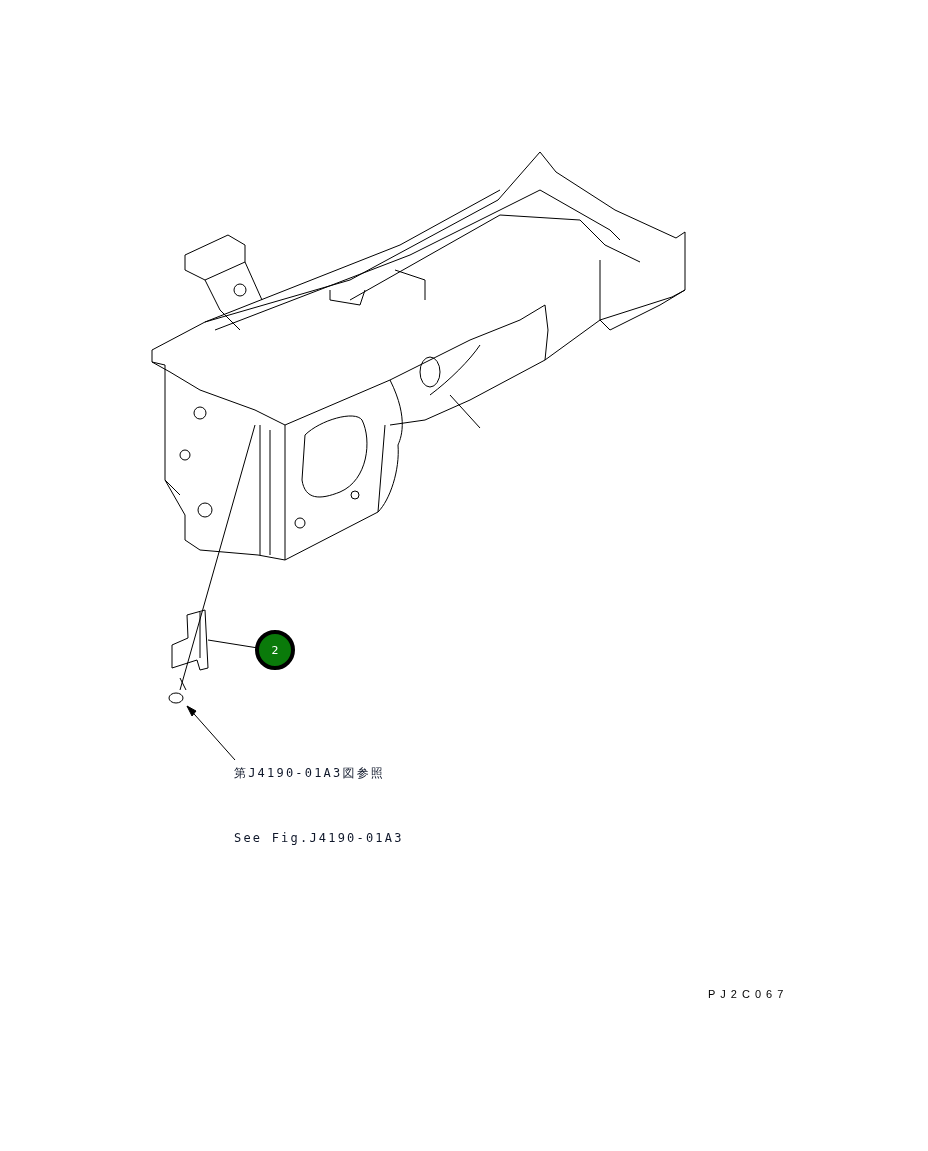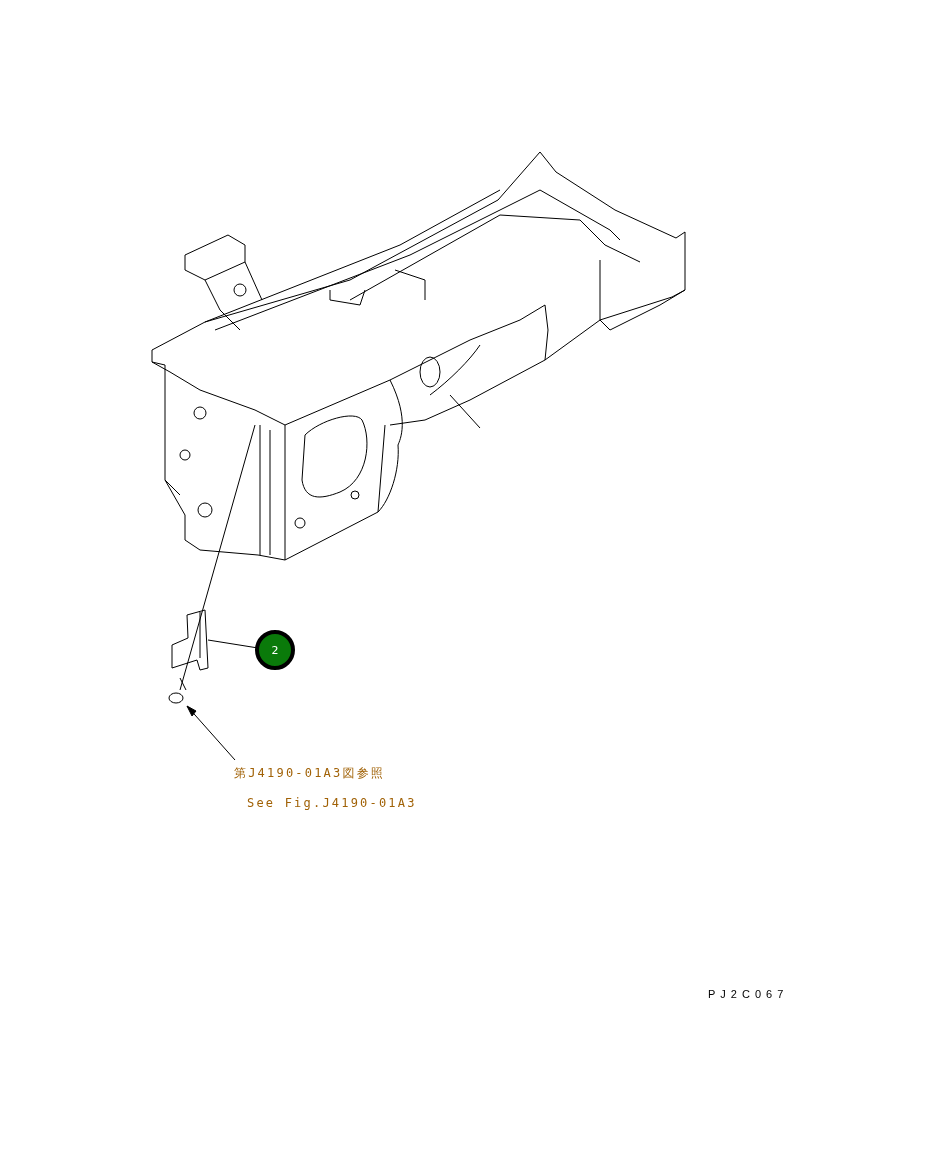--- a/index.html
+++ b/index.html
@@ -1,18 +1,18 @@
 <!DOCTYPE html>
 <html><head>
 <meta charset="utf-8">
 <style>
   html, body { margin: 0; padding: 0; background: #ffffff; }
   body { width: 928px; height: 1151px; position: relative; overflow: hidden; font-family: "DejaVu Sans Mono", monospace; }
   #drawing { position: absolute; left: 0; top: 0; width: 928px; height: 1151px; }
-  .ref-text { position: absolute; font-family: "DejaVu Sans Mono", monospace; font-size: 12px; letter-spacing: 2.2px; color: #a16207; white-space: nowrap; line-height: 18px; }
+  .ref-text { position: absolute; font-family: "DejaVu Sans Mono", monospace; font-size: 12px; letter-spacing: 2.2px; color: #0f172a; white-space: nowrap; line-height: 18px; }
   .callout { position: absolute; left: 255px; top: 630px; width: 40px; height: 40px; box-sizing: border-box; border-radius: 50%; border: 4px solid #000; display: flex; align-items: center; justify-content: center; color: #fff; font-family: "DejaVu Sans", sans-serif; font-size: 11px; }
   .drawing-code { position: absolute; left: 708px; top: 988px; font-size: 11px; letter-spacing: 5px; color: #000; font-family: Liberation Sans, sans-serif; }
 </style>
 </head>
 <body>
 
 <svg id="drawing" viewBox="0 0 928 1151" xmlns="http://www.w3.org/2000/svg" fill="none" stroke="#000" stroke-width="1">
 
   <g>
 
@@ -76,15 +76,15 @@
     <line x1="187" y1="706" x2="235" y2="760"></line>
     <polygon points="187,706 196,711 192,716" fill="#000"></polygon>
   </g>
 </svg>
 
 <div class="callout" style="background:#0a7a0a;">
   <span>2</span>
 </div>
 
 <div class="ref-text" style="left:234px; top:764px;">第J4190-01A3図参照</div>
-<div class="ref-text" style="left:234px; top:794px;margin-left:13px;">See Fig.J4190-01A3</div>
+<div class="ref-text" style="left:234px; top:829px;">See Fig.J4190-01A3</div>
 
 <div class="drawing-code">PJ2C067</div>
 
 </body></html>

